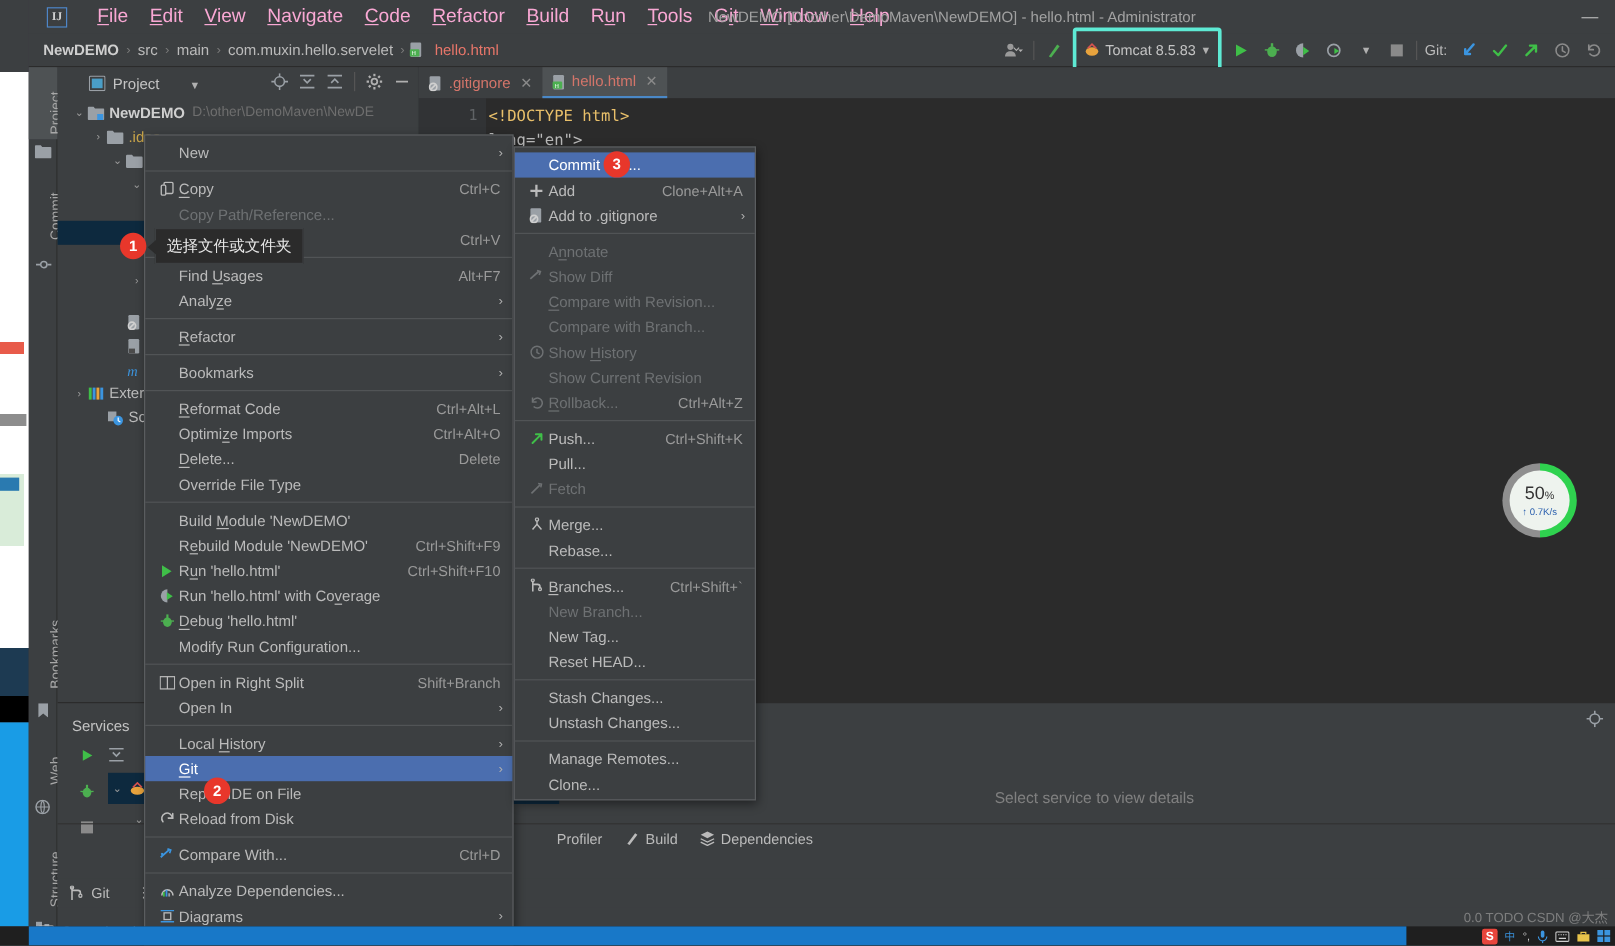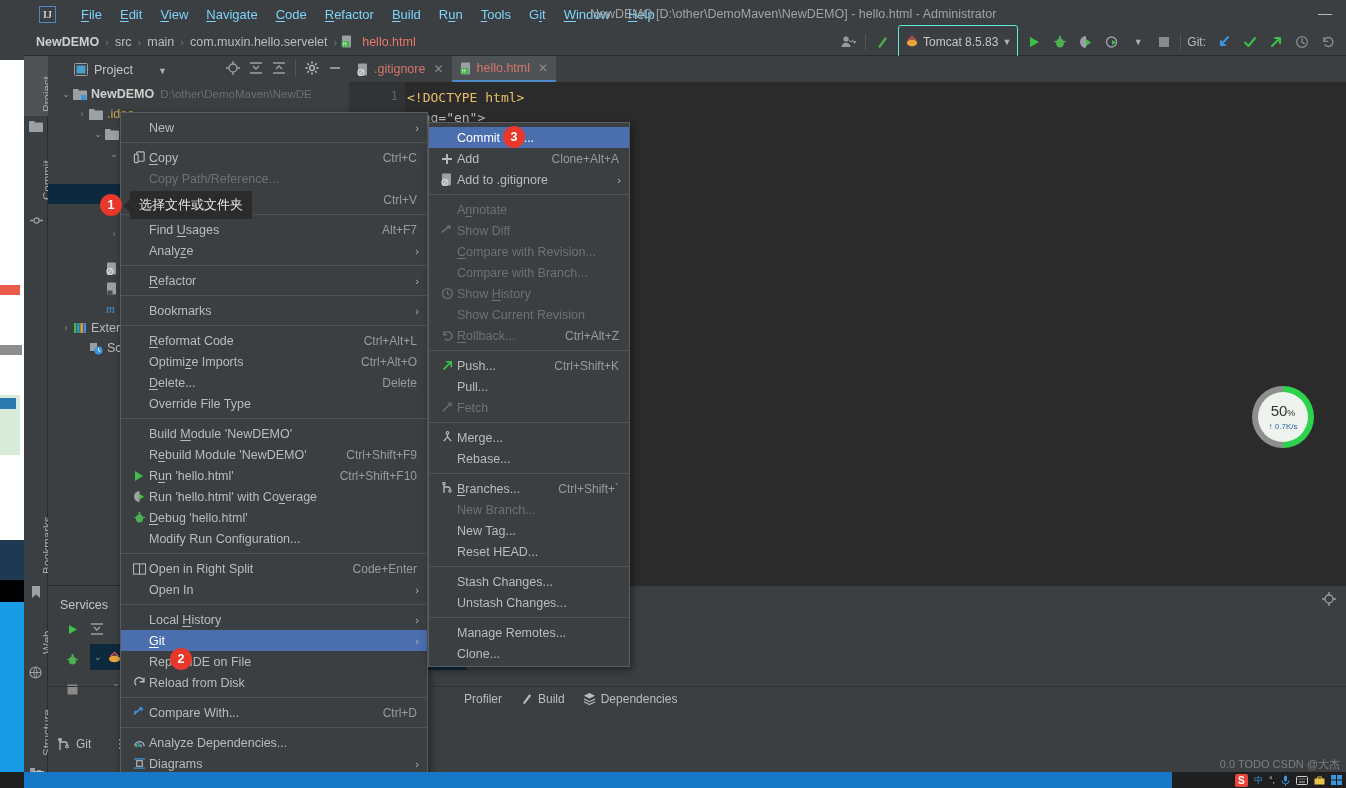--- a/index.html
+++ b/index.html
@@ -25,36 +25,36 @@
   
   .ide { position:absolute; left:24px; top:0; width:1322px; height:772px; background:#3c3f41; }
 
   
   .titlebar { position:absolute; left:0; top:0; width:1322px; height:28px; background:#3c3f41;
               display:flex; align-items:center; }
   .ij-logo { width:17px; height:17px; margin-left:15px; border:1px solid #4e86c7; background:#3c3f41;
              color:#d0d0d0; font-size:10px; font-weight:bold; line-height:15px; text-align:center;
              font-family:"Liberation Serif", serif; }
   .menubar { display:flex; align-items:center; margin-left:16px; gap:0px; }
-  .menu-item { padding:3px 9px; color:#7dd3fc; font-size:13px; white-space:nowrap; }
+  .menu-item { padding:3px 9px; color:#f9a8d4; font-size:16px; white-space:nowrap; }
   .win-title { position:absolute; left:566px; top:7px; color:#a2a2a2; font-size:12.5px; white-space:nowrap; }
   .win-min { position:absolute; right:10px; top:6px; width:22px; height:16px; color:#b9b9b9;
              text-align:center; font-size:14px; line-height:14px; }
 
   
   .navbar { position:absolute; left:0; top:28px; width:1322px; height:28px; background:#3c3f41;
             border-bottom:1px solid #2b2b2b; display:flex; align-items:center; }
   .crumbs { display:flex; align-items:center; margin-left:8px; gap:0px; }
   .crumb { color:#bbbbbb; font-size:12.5px; padding:0 4px; white-space:nowrap; }
   .crumb.bold { font-weight:bold; color:#cfcfcf; }
   .crumb-sep { color:#7a7a7a; font-size:11px; padding:0 2px; }
   .crumb.file { color:#e8766a; }
   .tb-right { position:absolute; right:8px; top:0; height:28px; display:flex; align-items:center; gap:6px; }
   .tb-ico { width:20px; height:20px; display:flex; align-items:center; justify-content:center; }
-  .run-cfg { height:20px; border:1px solid #5eead4; border-radius:3px; display:flex; align-items:center;
+  .run-cfg { height:20px; border:3px solid #5eead4; border-radius:3px; display:flex; align-items:center;
              padding:16px 6px; gap:4px; color:#c4c4c4; font-size:12px; white-space:nowrap; }
   .sep-v { width:1px; height:16px; background:#555; }
   .git-label { color:#bbbbbb; font-size:12px; margin-right:2px; }
 
   
   .toolstrip { position:absolute; left:0; top:56px; width:24px; height:716px; background:#3c3f41;
                border-right:1px solid #2b2b2b; }
   .vtab { position:absolute; left:0; width:24px; color:#a8a8a8; font-size:11.5px; white-space:nowrap; }
   .vtab span { display:block; transform:rotate(-90deg); transform-origin:left top; }
   .vtab.sel { background:#4e5254; }
@@ -606,20 +606,21 @@
         <div class="svc-row" style="padding-left:22px;">
           <span style="color:#9a9a9a;font-size:9px;">⌄</span>
           <span>
             <svg class="ico-svg" width="14" height="13" viewBox="0 0 14 13">
                 <path d="M9.5 1a3.2 3.2 0 00-3 4.2L1.8 9.9a1.3 1.3 0 101.8 1.8l4.7-4.7A3.2 3.2 0 1011.8 1.6L10 3.4 9 2.4l1.8-1.8A3.2 3.2 0 009.5 1z" fill="#e8a33d"></path>
               </svg>
           </span>
           <span>Configurations</span>
         </div>
       </div>
+      <div class="svc-detail">Select service to view details</div>
 
       <div class="svc-tabs">
         <span style="width:386px;"></span>
         <span class="svc-tab">
           <span>Profiler</span>
         </span>
         <span class="svc-tab">
           <span>
             <svg class="ico-svg" width="13" height="13" viewBox="0 0 14 14">
                 <path d="M3 12 L10 2.5 L12 4 L5 13 Z" fill="#bbbbbb"></path>
@@ -806,21 +807,21 @@
     <div class="msep"></div>
 
     <div class="mi">
       <span class="mico">
         <svg class="ico-svg" width="13" height="12" viewBox="0 0 14 12">
             <rect x="0.5" y="0.5" width="13" height="11" fill="none" stroke="#bbbbbb" stroke-width="1.1"></rect>
             <path d="M7 0.5v11" stroke="#bbbbbb" stroke-width="1.1"></path>
           </svg>
       </span>
       <span class="mlabel">Open in Right Split</span>
-      <span class="macc">Code+Enter</span>
+      <span class="macc">Shift+Branch</span>
     </div>
     <div class="mi">
       <span class="mico"></span>
       <span class="mlabel">Open In</span>
       <span class="marrow">›</span>
     </div>
     <div class="msep"></div>
 
     <div class="mi">
       <span class="mico"></span>

